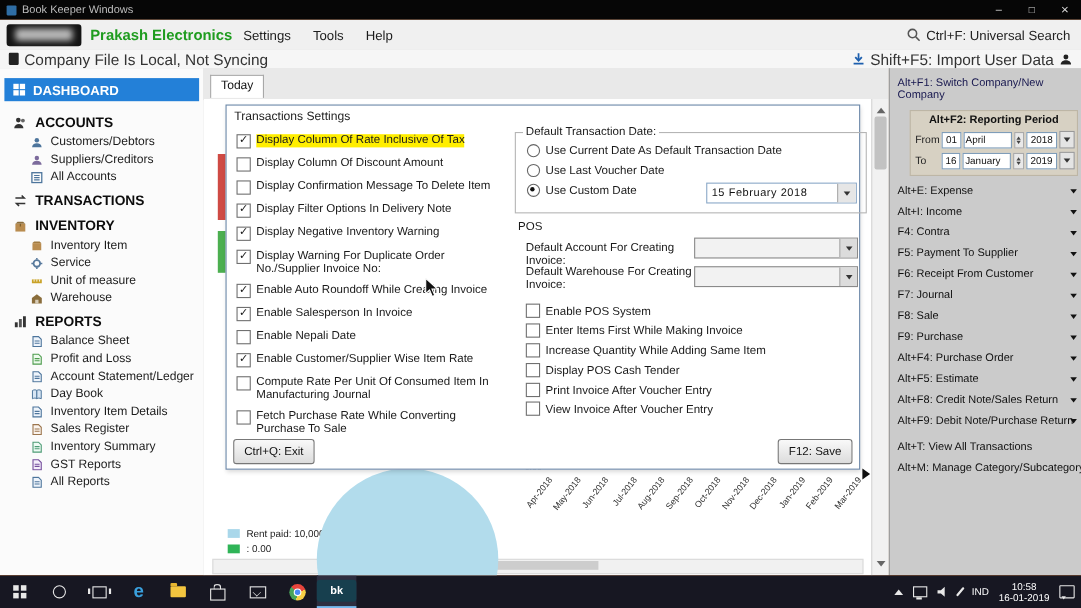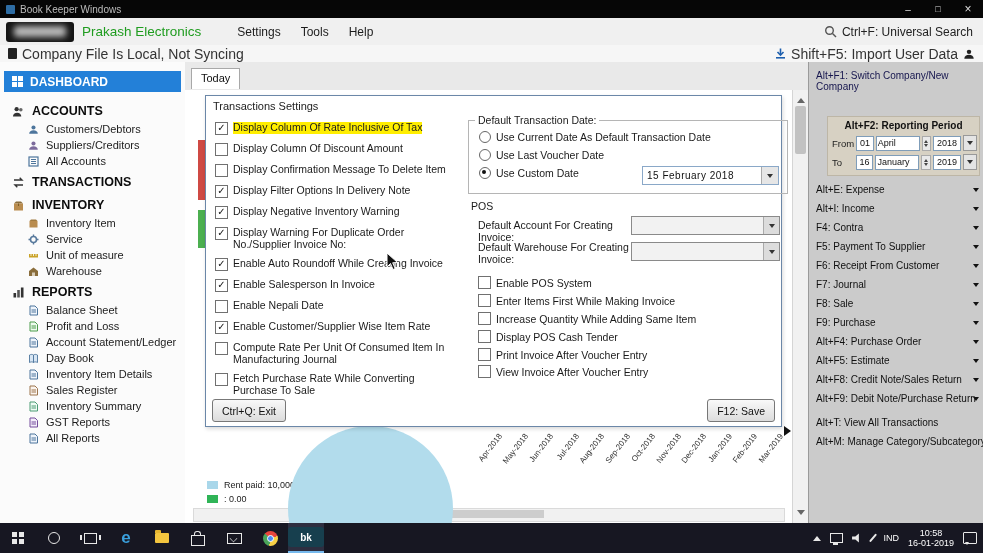--- a/index.html
+++ b/index.html
@@ -14,21 +14,21 @@
   .tb-btn{width:30px;height:18px;display:flex;align-items:center;justify-content:center;color:#ddd;font-size:10px;}
   .tb-min::before{content:"–";}
   .tb-max::before{content:"□";font-size:9px;}
   .tb-close::before{content:"×";font-size:12px;}
   
   .menubar{position:absolute;left:0;top:18px;width:983px;height:27px;background:#f0f0f0;
     border-bottom:1px solid #dcdcdc;display:flex;align-items:center;}
   .logo{width:68px;height:20px;background:#141414;border-radius:3px;margin:0 8px 0 6px;overflow:hidden;
     display:flex;align-items:center;justify-content:center;}
   .logo .blur{width:52px;height:11px;background:rgba(255,255,255,.7);filter:blur(3px);border-radius:2px;}
-  .company{color:#1f9c1f;font-weight:normal;font-size:13.5px;margin-right:26px;}
+  .company{color:#1f9c1f;font-weight:bold;font-size:13.5px;}
   .menu-item{font-size:12px;color:#1c1c1c;padding:4px 10px;}
   .mb-spacer{flex:1;}
   .usearch{display:flex;align-items:center;gap:5px;font-size:12px;color:#222;margin-right:10px;}
   
   .infobar{position:absolute;left:0;top:45px;width:983px;height:17px;background:#f6f6f6;
     border-bottom:1px solid #d8d8d8;display:flex;align-items:center;font-size:14px;color:#333;}
   .ib-fileico{width:9px;height:11px;background:#222;margin:0 5px 0 8px;border-radius:1px;}
   .ib-right{margin-left:auto;display:flex;align-items:center;gap:5px;margin-right:8px;}
   
   .leftbar{position:absolute;left:0;top:62px;width:185px;height:461px;background:#fbfbfb;
@@ -88,21 +88,21 @@
   .combo .cval{flex:1;}
   .combo .cbtn{width:15px;background:#dcdcdc;border-left:1px solid #aaa;display:flex;align-items:center;justify-content:center;}
   .posopt{position:absolute;left:272px;display:flex;align-items:center;gap:5px;}
   .posopt label{font-size:10.5px;color:#1a1a1a;}
   .dlg-btn{position:absolute;top:303px;height:21px;border:1px solid #777;border-radius:3px;
     background:linear-gradient(#f9f9f9,#dcdcdc);font-size:10.5px;color:#111;display:flex;align-items:center;padding:0 9px;}
   
   .rightbar{position:absolute;left:808px;top:62px;width:175px;height:461px;background:#cbcbcb;
     border-left:1px solid #9a9a9a;overflow:hidden;}
   .rb-switch{font-size:10px;color:#16164e;padding:8px 4px 6px 7px;}
-  .period{margin:18px 4px 6px 18px;background:#d7d1c3;border:1px solid #bdb6a6;padding:3px 2px 2px 2px;}
+  .period{margin:2px 4px 6px 18px;background:#d7d1c3;border:1px solid #bdb6a6;padding:3px 2px 2px 2px;}
   .period-h{font-weight:bold;font-size:10px;color:#111;text-align:center;margin-bottom:4px;}
   .p-row{display:flex;align-items:center;gap:2px;font-size:9.5px;color:#222;margin-bottom:3px;}
   .p-row .plab{width:24px;padding-left:2px;}
   .dbox{background:#fff;border:1px solid #7f9db9;height:13px;font-size:9px;color:#111;display:flex;align-items:center;padding:0 1px;}
   .d-day{width:15px;justify-content:center;}
   .d-month{width:44px;}
   .spin{width:8px;height:13px;display:flex;flex-direction:column;justify-content:center;gap:1px;align-items:center;background:#e9e9e9;border:1px solid #aaa;}
   .spin i{width:0;height:0;border:2.5px solid transparent;}
   .spin .up{border-bottom:3px solid #444;}
   .spin .dn{border-top:3px solid #444;}

